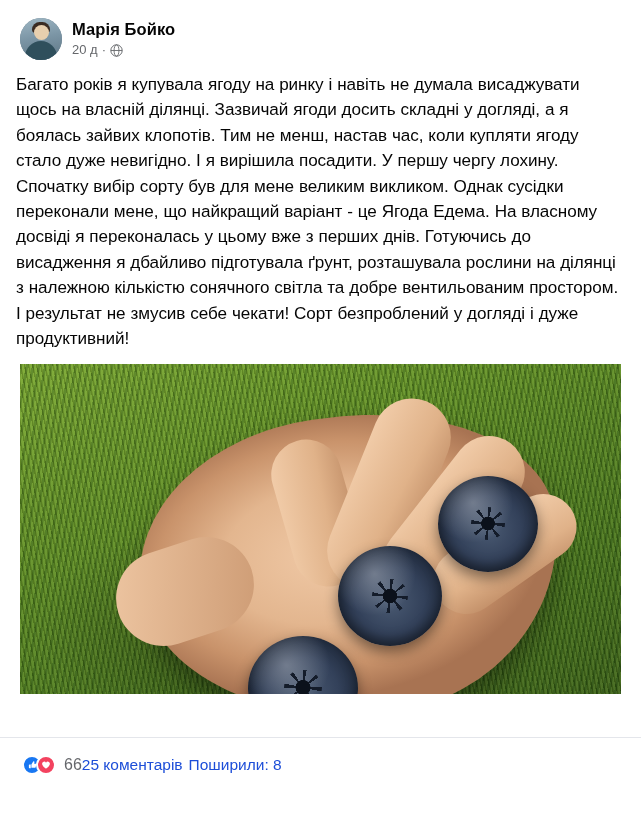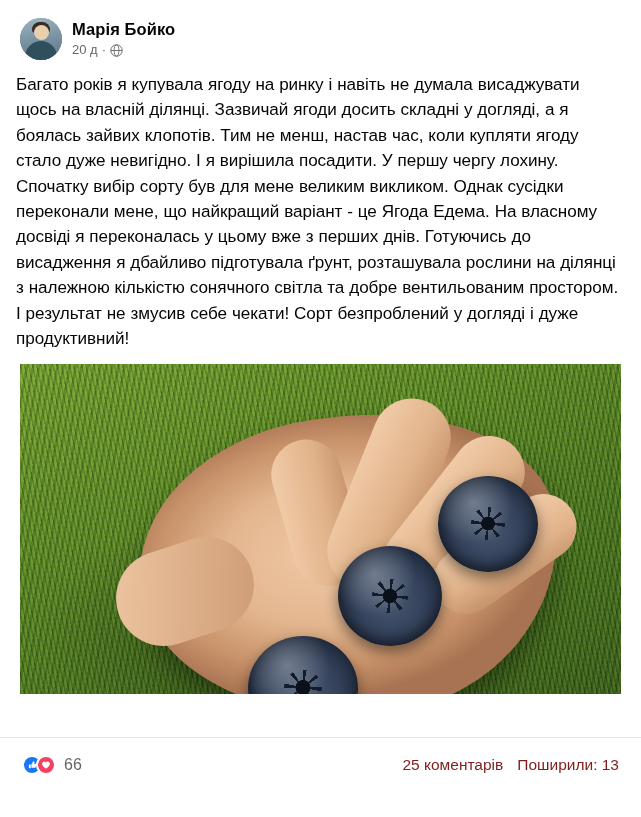--- a/index.html
+++ b/index.html
@@ -201,21 +201,21 @@
   .b1 { left: 418px; top: 112px; width: 100px; height: 96px; }
   .b2 { left: 318px; top: 182px; width: 104px; height: 100px; }
   .b3 { left: 228px; top: 272px; width: 110px; height: 104px; }
   
   .post-footer {
     margin-top: auto;
     border-top: 1px solid #e4e6eb;
     height: 54px;
     display: flex;
     align-items: center;
-    justify-content: space-between;
+    justify-content: flex-start;
     padding: 0 22px 0 22px;
     box-sizing: border-box;
   }
   .reactions {
     display: flex;
     align-items: center;
   }
   .reaction-badges {
     display: flex;
     align-items: center;
@@ -234,23 +234,23 @@
   }
   .badge.like { background: #1877f2; }
   .badge.love { background: #f3425f; margin-left: -6px; }
   .reaction-count {
     margin-left: 8px;
     font-size: 16px;
     color: #65676b;
   }
   .footer-right {
     font-size: 15.5px;
-    color: #7f1d1d;
-    display: flex;
-    gap: 14px;
+    color: #1d4ed8;
+    display: flex;
+    gap: 6px;
   }
   .bottom-strip {
     height: 26px;
     background: #ffffff;
   }
 </style>
 </head>
 <body>
 
 <div class="post-card">
@@ -308,18 +308,18 @@
         <div class="badge love">
           <svg width="10" height="10" viewBox="0 0 16 16" aria-hidden="true">
             <path d="M8 14S1.8 10.2 1.8 6.1A3.3 3.3 0 0 1 8 4.3a3.3 3.3 0 0 1 6.2 1.8C14.2 10.2 8 14 8 14z" fill="#ffffff"></path>
           </svg>
         </div>
       </div>
       <div class="reaction-count">66</div>
     </div>
     <div class="footer-right">
       <span>25 коментарів</span>
-      <span>Поширили: 13</span>
+      <span>Поширили: 8</span>
     </div>
   </div>
 
   <div class="bottom-strip"></div>
 </div>
 
 </body></html>

